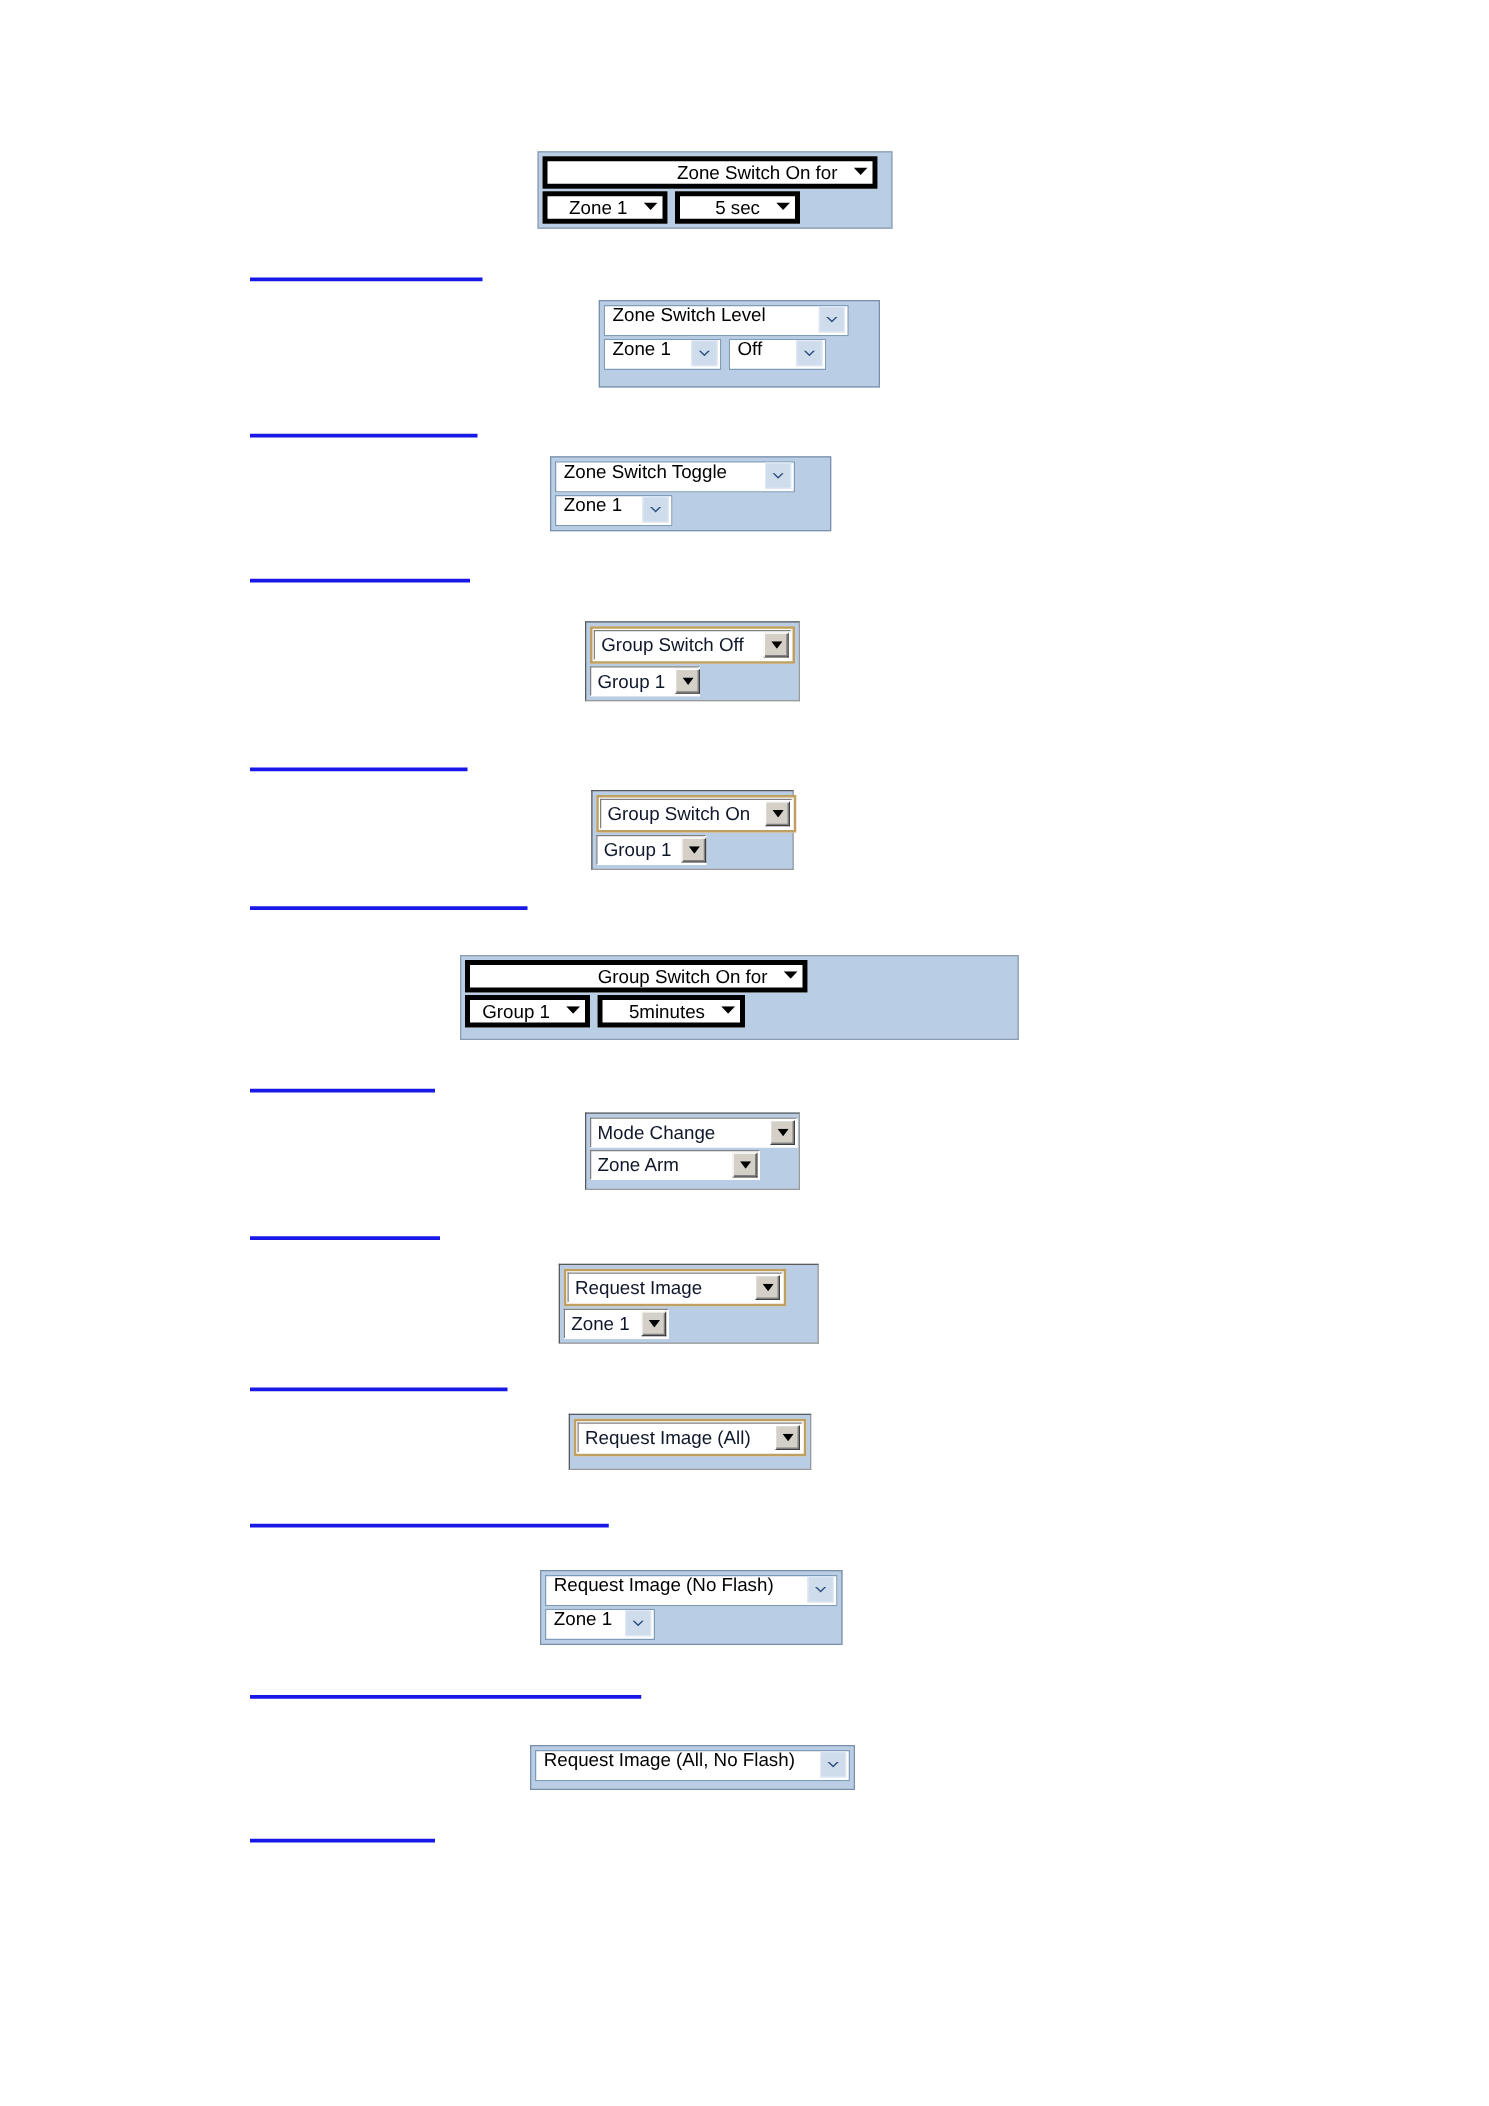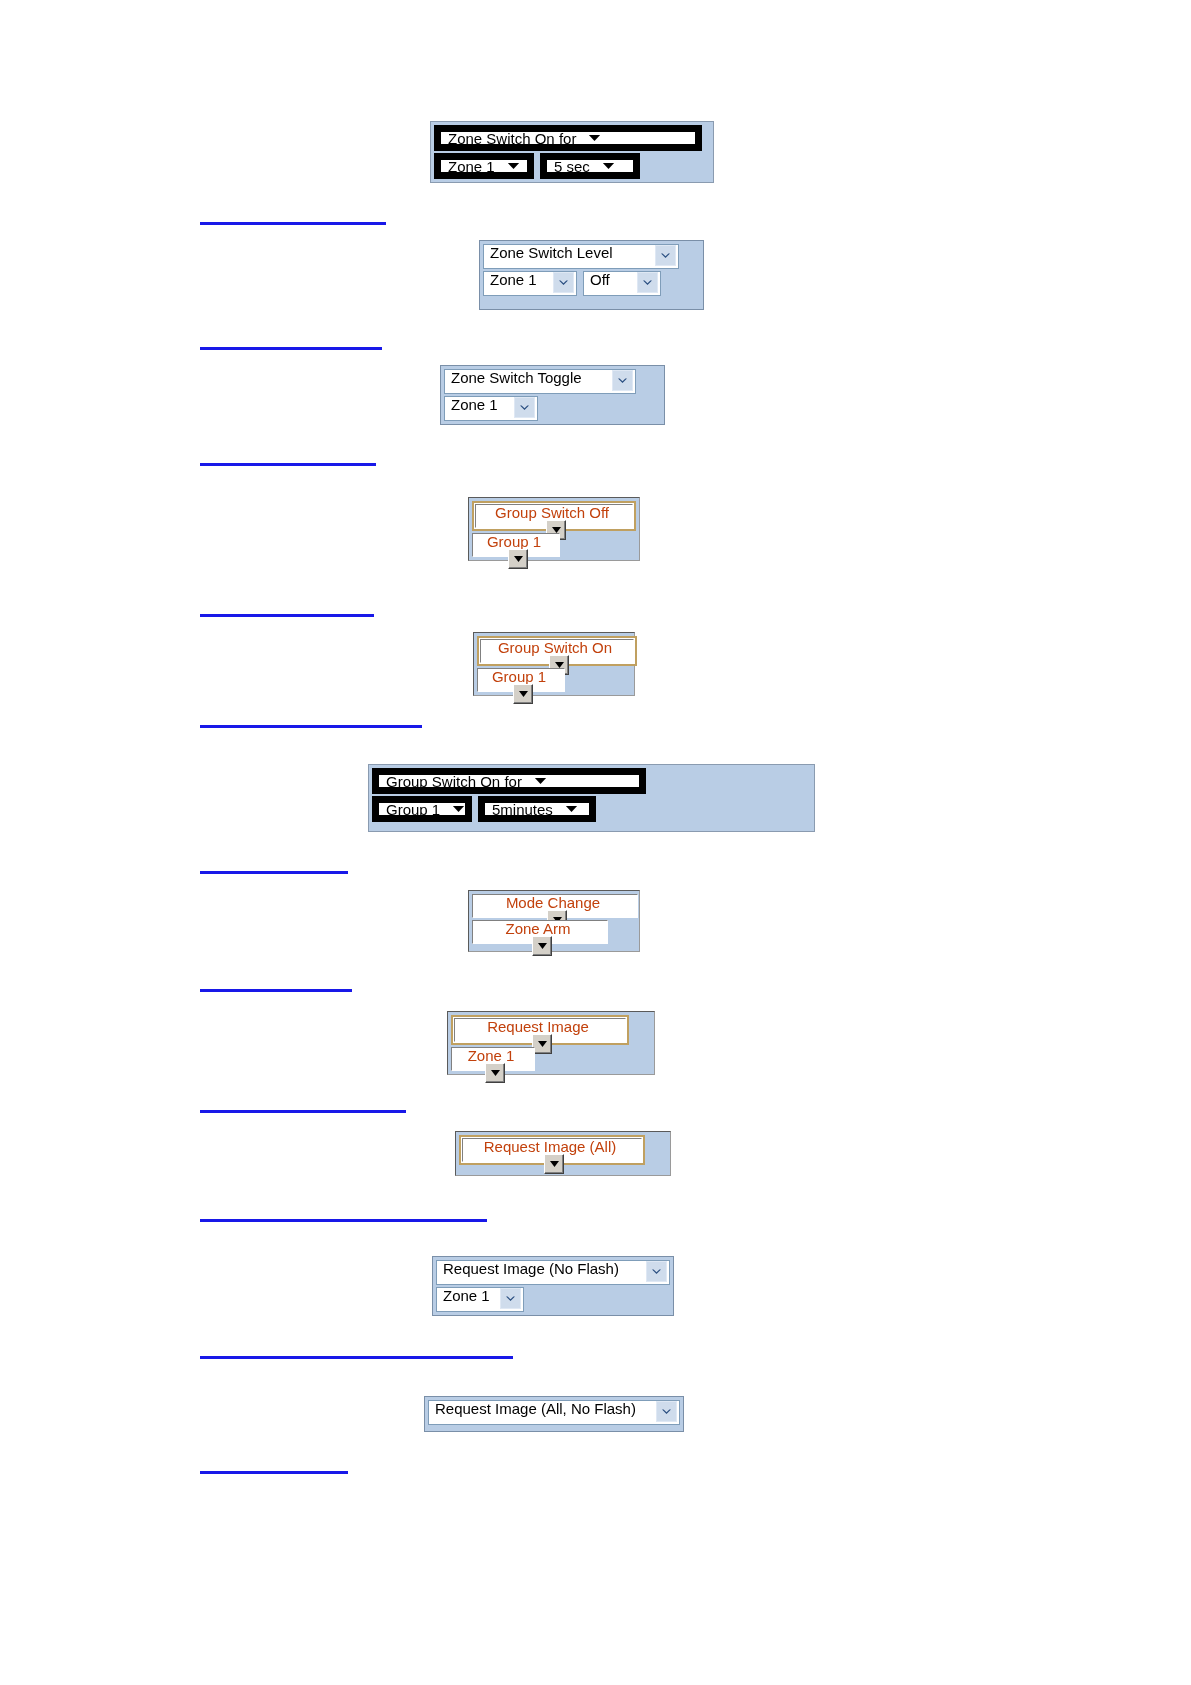--- a/index.html
+++ b/index.html
@@ -40,25 +40,25 @@
   .widget .row {
     display: flex;
     align-items: flex-start;
   }
   .widget .row + .row { margin-top: 2px; }
 
   
   .sel-flat {
     box-sizing: border-box;
     background: #ffffff;
-    border: 7px solid #000000;
+    border: 4px solid #000000;
     height: 26px;
     display: flex;
     align-items: center;
-    justify-content: flex-start;
+    justify-content: flex-end;
     padding: 0 5px 0 7px;
     font-size: 15px;
     color: #000;
     line-height: 1;
     white-space: nowrap;
   }
   .sel-flat .lbl { padding-right: 10px; }
   .sel-flat .arr {
     font-size: 10px;
     color: #000;
@@ -108,24 +108,23 @@
     border-top: 1px solid #808080;
     border-left: 1px solid #808080;
     border-right: 1px solid #ffffff;
     border-bottom: 1px solid #ffffff;
     height: 24px;
     display: flex;
     align-items: center;
     justify-content: space-between;
     padding: 0 1px 0 5px;
     font-size: 15px;
-    color: #c2410c;
+    color: #0f172a;
     line-height: 1;
     white-space: nowrap;
-    flex-direction: column;
   }
   .sel-c98 .lbl { padding-right: 8px; }
   .sel-c98 .arr-98 {
     width: 18px;
     height: 18px;
     background: #d4d0c8;
     border-top: 1px solid #ffffff;
     border-left: 1px solid #ffffff;
     border-right: 1px solid #404040;
     border-bottom: 1px solid #404040;
@@ -393,21 +392,21 @@
               <span class="lbl">Zone 1</span>
               <span class="arr-98">
                 <svg width="9" height="6" viewBox="0 0 9 6">
                   <path d="M0 0 L9 0 L4.5 6 Z" fill="#000000"></path>
                 </svg>
               </span>
             </div>
           </div>
         </div>
       </div>
-      <div class="widget panel-c98" style="left: 455px; top: 1131px; width: 216px; min-height: 45px; background: rgb(185, 205, 229);">
+      <div class="widget panel-c98" style="left: 455px; top: 1131px; width: 194px; min-height: 45px; background: rgb(185, 205, 229);">
         <div class="row">
           <div style="width: 186px; flex: 0 0 auto;">
             <div class="focus-gold" style="box-sizing: border-box; background: rgb(255, 255, 255); border-color: rgb(192, 160, 96);">
               <div class="sel-c98">
                 <span class="lbl">Request Image (All)</span>
                 <span class="arr-98">
                   <svg width="9" height="6" viewBox="0 0 9 6">
                     <path d="M0 0 L9 0 L4.5 6 Z" fill="#000000"></path>
                   </svg>
                 </span>

